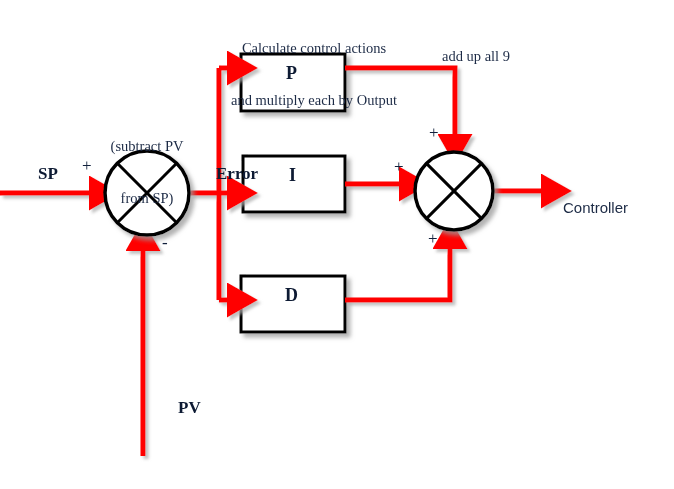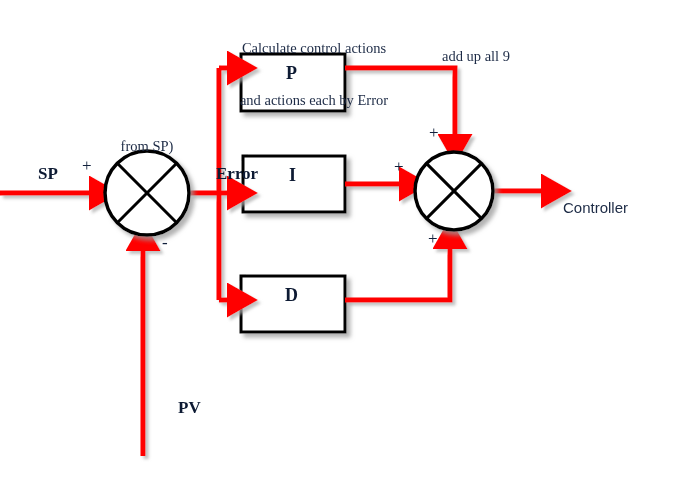--- a/index.html
+++ b/index.html
@@ -124,26 +124,27 @@
 
     <g filter="url(#softshadow)">
       <circle cx="454" cy="191" r="39" fill="#ffffff" stroke="#000000" stroke-width="3.5"></circle>
       <line x1="426.4" y1="163.4" x2="481.6" y2="218.6" stroke="#000000" stroke-width="3"></line>
       <line x1="481.6" y1="163.4" x2="426.4" y2="218.6" stroke="#000000" stroke-width="3"></line>
     </g>
   </svg>
 
   <div class="lbl lbl-note" style="left:214px; top:6px; width:200px;">
     <div>Calculate control actions</div>
-    <div>and actions each by Error</div>
+    <div>and multiply each by Output</div>
   </div>
 
   <div class="lbl lbl-note" style="left:416px; top:48px; width:120px;">add up all 9</div>
 
   <div class="lbl lbl-note" style="left:88px; top:104px; width:118px;">
+    <div>(subtract PV</div>
     <div>from SP)</div>
   </div>
 
   <div class="lbl lbl-bold-serif" style="left:14px; top:164px;">SP</div>
 
   <div class="lbl lbl-bold-serif" style="left:154px; top:398px;">PV</div>
 
   <div class="lbl lbl-bold-serif" style="left:192px; top:164px;">Error</div>
 
   <div class="lbl lbl-sans" style="left:563px; top:164px; width:106px;">

